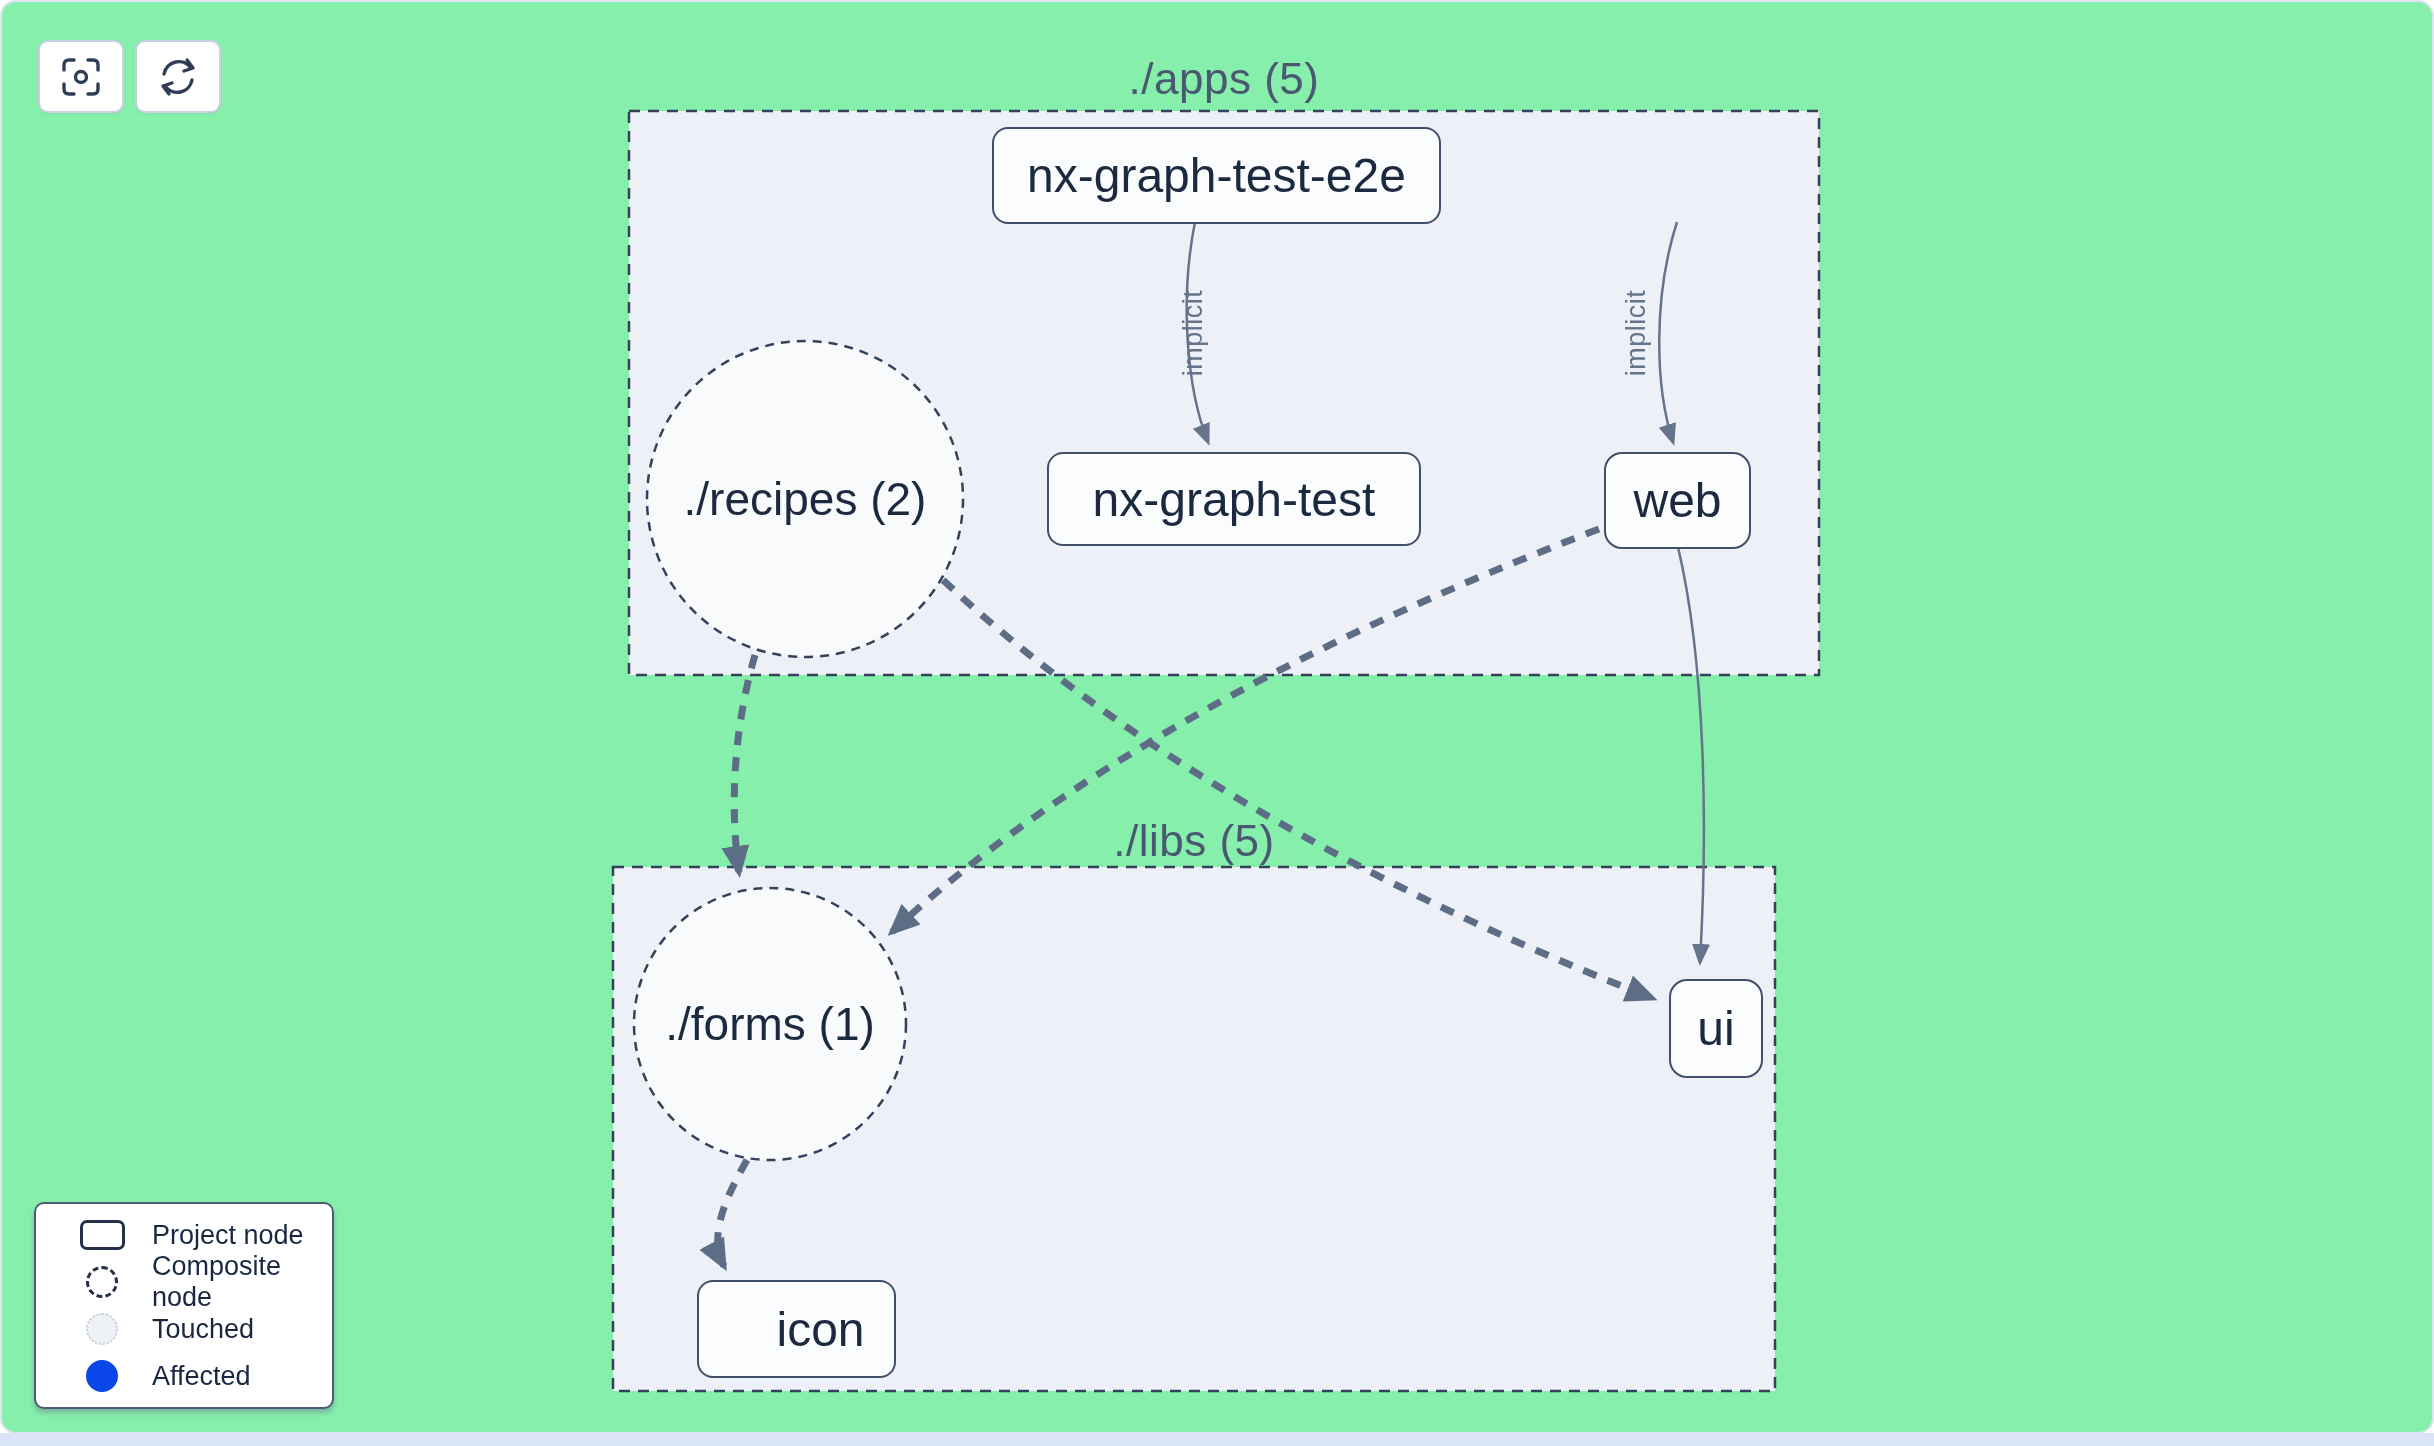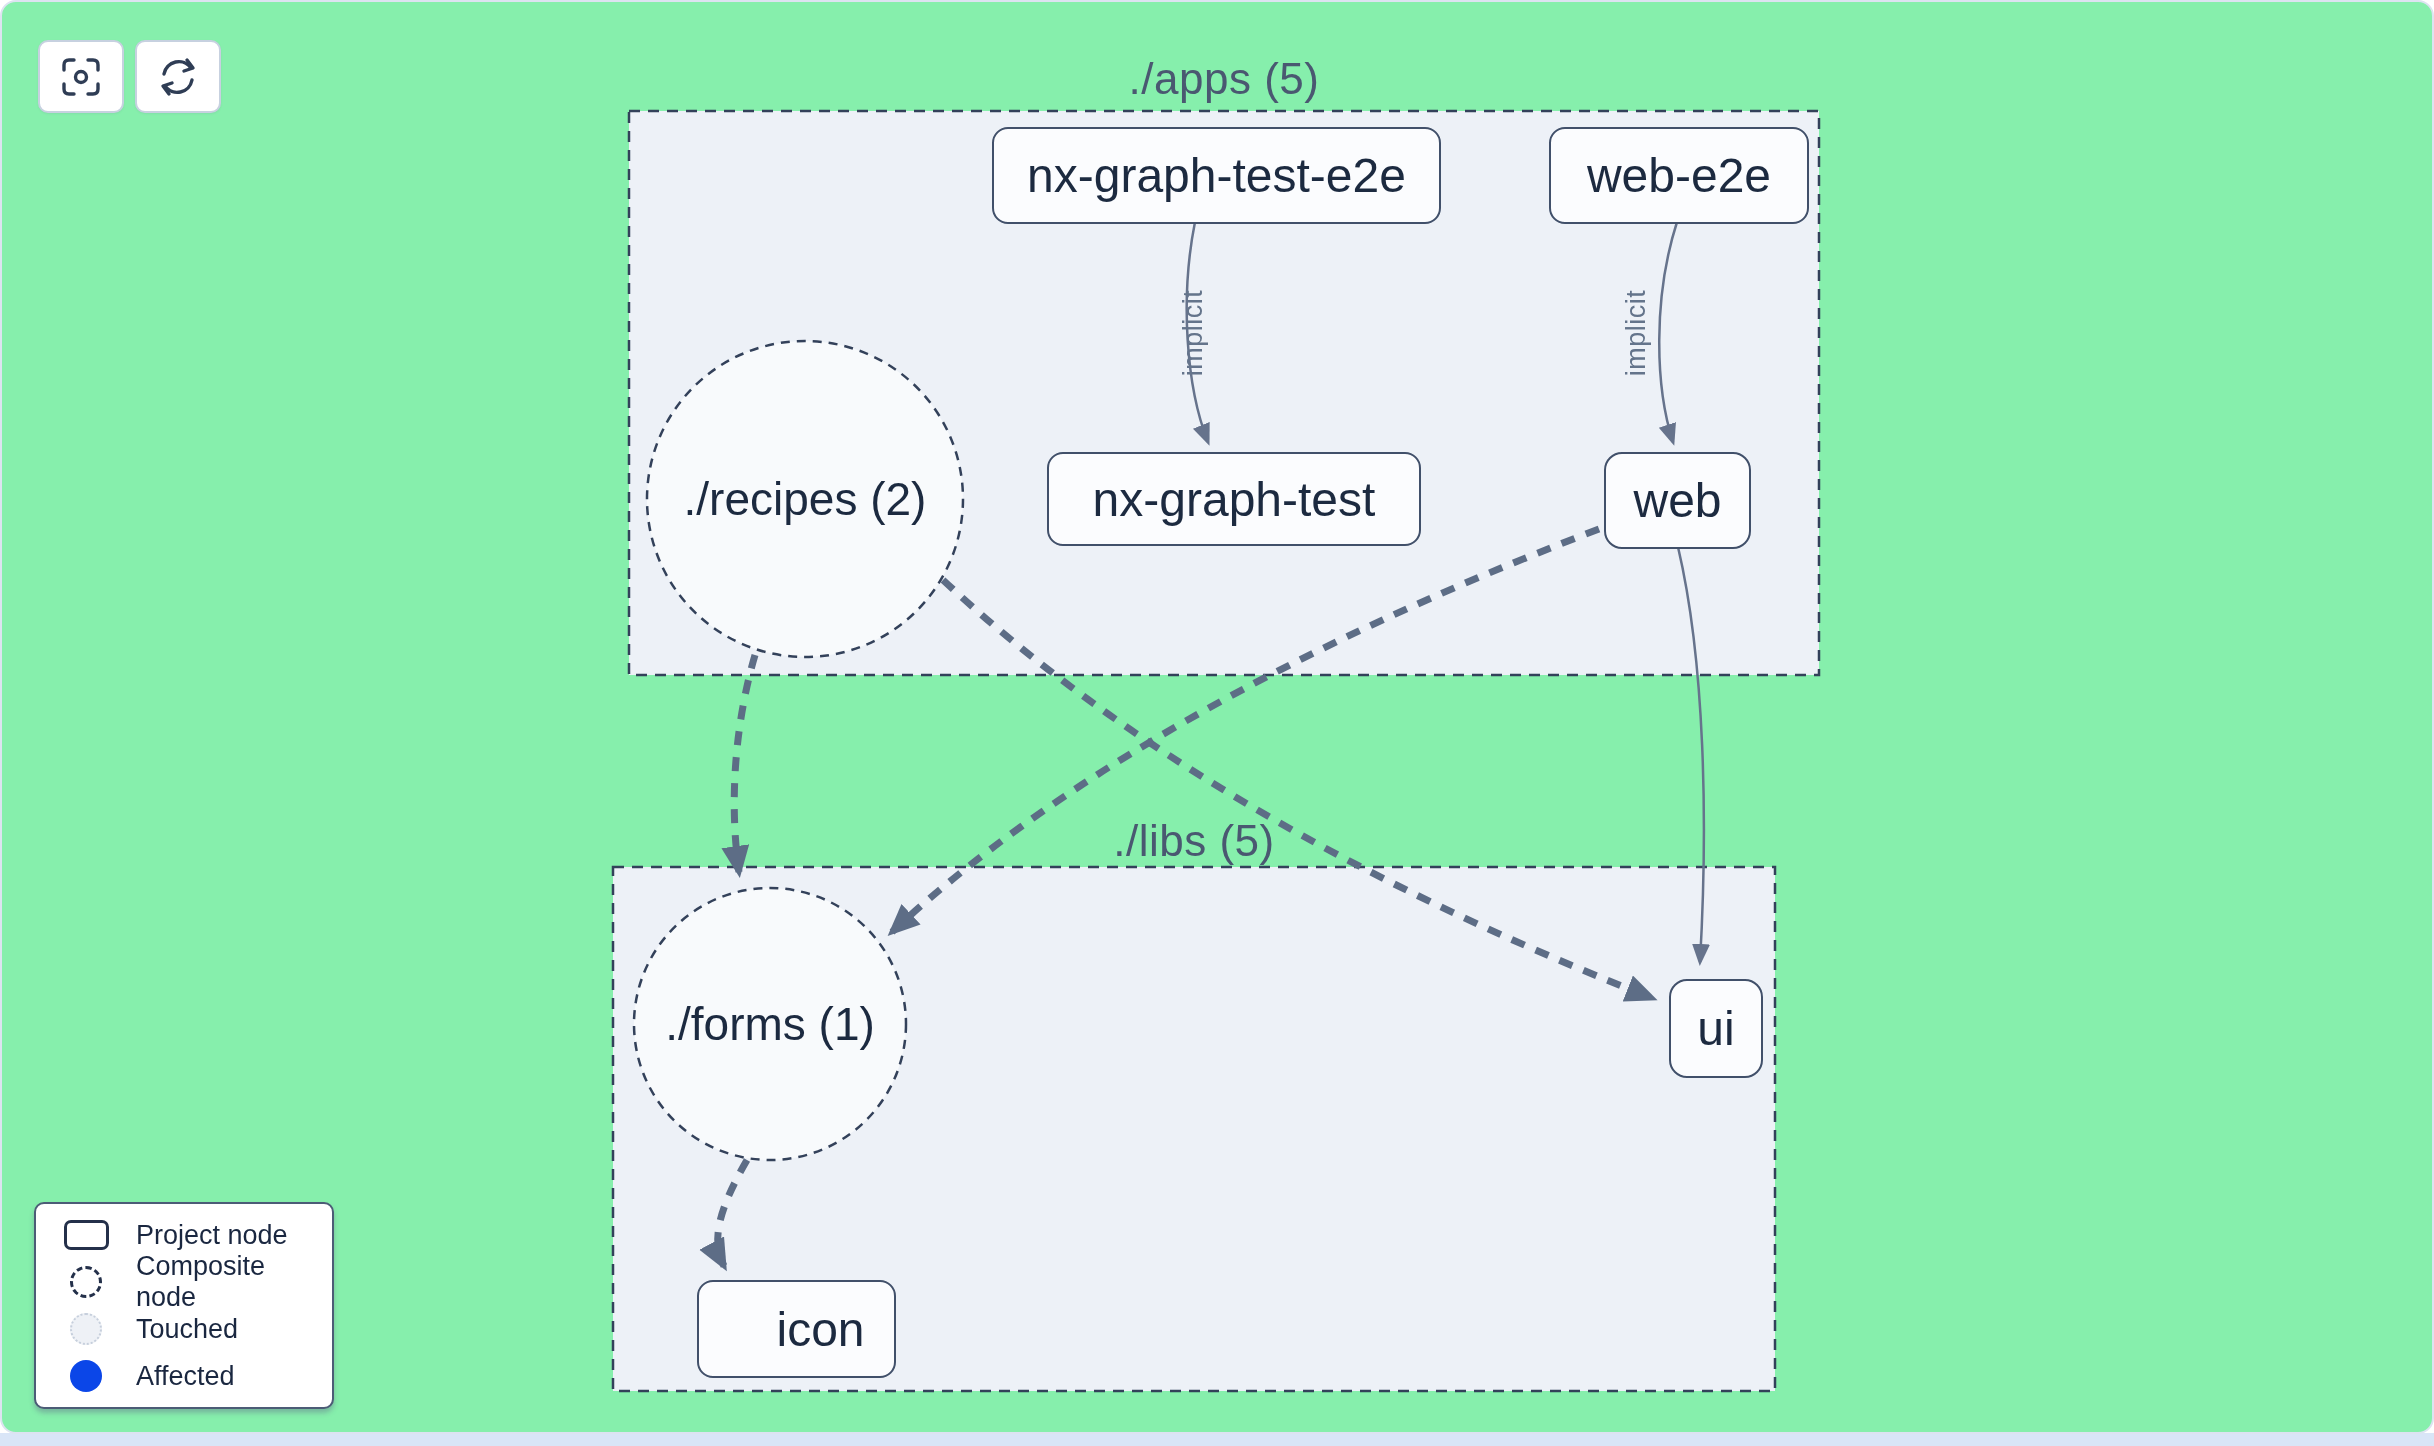--- a/index.html
+++ b/index.html
@@ -34,21 +34,21 @@
   #c-recipes-label{left:645px;top:339px;width:316px;height:316px;}
   #c-forms-label{left:632px;top:886px;width:272px;height:272px;}
   
   .edge-label{position:absolute;transform:translate(-50%,-50%) rotate(-90deg);
     font-size:27px;color:#64748b;z-index:4;letter-spacing:.5px;}
   #edge-label-1{left:1191px;top:331px;}
   #edge-label-2{left:1634px;top:331px;}
   
   .legend{position:absolute;left:32px;top:1200px;width:300px;height:207px;background:#ffffff;
     border:2px solid #4c5c76;border-radius:10px;z-index:6;display:flex;flex-direction:column;
-    justify-content:space-evenly;padding:6px 0;box-sizing:border-box;
+    justify-content:space-evenly;padding:6px 16px;box-sizing:border-box;
     box-shadow:0 4px 5px rgba(100,116,139,.45);}
   .legend-row{display:flex;align-items:center;height:44px;}
   .legend-swatch-wrap{width:100px;display:flex;align-items:center;justify-content:center;flex:none;}
   .legend-label{font-size:27px;color:#1a2740;}
   .sw-project{width:45px;height:30px;border:3px solid #24304a;border-radius:7px;background:#fff;box-sizing:border-box;}
   .sw-composite{width:32px;height:32px;border:3px dashed #24304a;border-radius:50%;background:#fff;box-sizing:border-box;}
   .sw-affected{width:32px;height:32px;border:2px dotted #c6cfdc;border-radius:50%;background:#eef1f6;box-sizing:border-box;}
   .sw-touched{width:32px;height:32px;border-radius:50%;box-sizing:border-box;}
 </style>
 </head>
@@ -80,21 +80,20 @@
     <path d="M 753 653 C 733 722, 727 800, 737 870" fill="none" stroke="#5d6d86" stroke-width="7" stroke-dasharray="14 12" marker-end="url(#arrow-thick)"></path>
     <path d="M 941 578 Q 1200 820, 1650 996" fill="none" stroke="#5d6d86" stroke-width="7" stroke-dasharray="14 12" marker-end="url(#arrow-thick)"></path>
     <path d="M 1597 527 Q 1132 705, 890 930" fill="none" stroke="#5d6d86" stroke-width="7" stroke-dasharray="14 12" marker-end="url(#arrow-thick)"></path>
     <path d="M 745 1158 C 718 1205, 708 1238, 722 1264" fill="none" stroke="#5d6d86" stroke-width="7" stroke-dasharray="14 12" marker-end="url(#arrow-thick)"></path>
   </svg>
 
   <div class="group-title" id="title-apps">./apps (5)</div>
   <div class="group-title" id="title-libs">./libs (5)</div>
 
   <div class="pnode" id="n-nxgraphteste2e">nx-graph-test-e2e</div>
-  <div class="pnode" id="n-webe2e">web-e2e</div>
   <div class="pnode" id="n-nxgraphtest">nx-graph-test</div>
   <div class="pnode" id="n-web">web</div>
   <div class="pnode" id="n-ui">ui</div>
   <div class="pnode" id="n-icon">icon</div>
 
   <div class="cnode-label" id="c-recipes-label">./recipes (2)</div>
   <div class="cnode-label" id="c-forms-label">./forms (1)</div>
 
   <div class="edge-label" id="edge-label-1">implicit</div>
   <div class="edge-label" id="edge-label-2">implicit</div>

